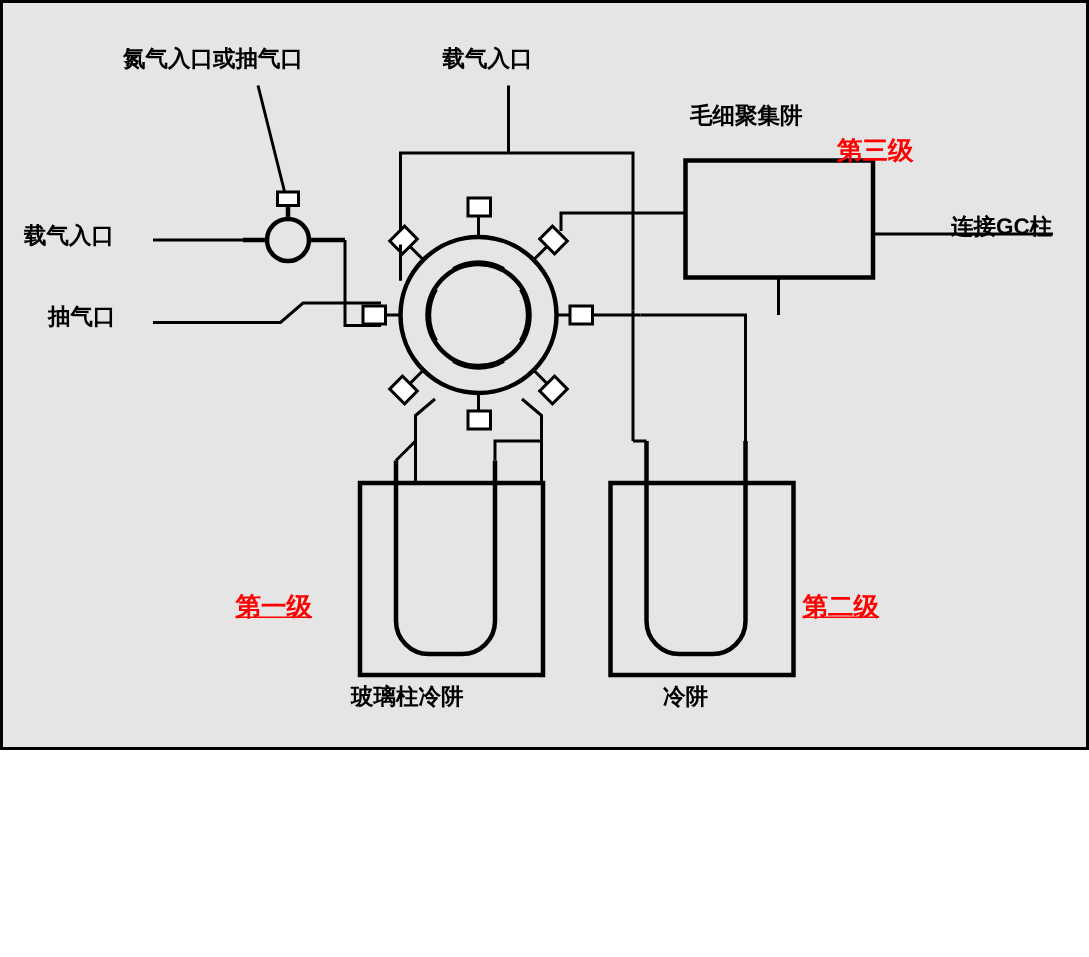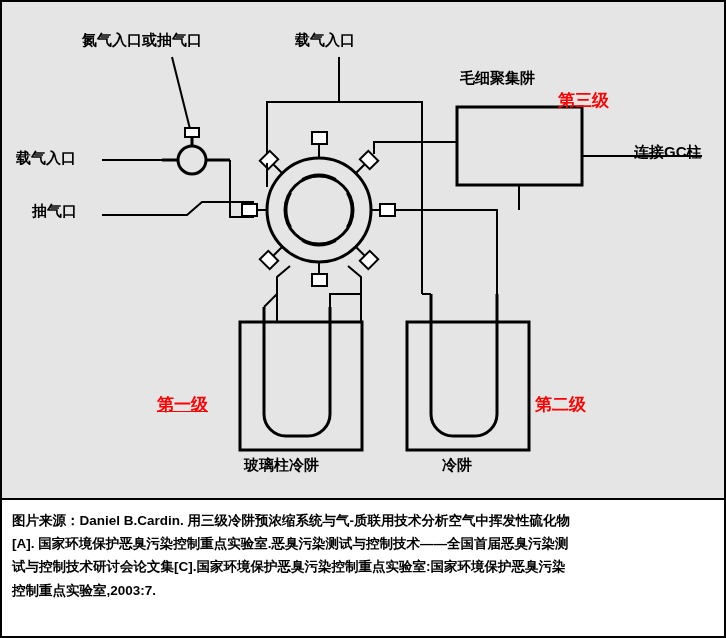--- a/index.html
+++ b/index.html
@@ -167,28 +167,22 @@
     <div class="lbl" style="left:30px; top:203px;font-family:Liberation Mono, monospace;">抽气口</div>
 
     <div class="lbl" style="left:458px; top:68px;">毛细聚集阱</div>
 
     <div class="lbl red" style="left:556px; top:66px;margin-top:24px;">第三级</div>
 
     <div class="lbl" style="left:632px; top:142px;">连接GC柱</div>
 
     <div class="lbl red" style="left:155px; top:394px;text-decoration:underline;">第一级</div>
 
-    <div class="lbl red" style="left:533px; top:394px;">第二级</div>
+    <div class="lbl red" style="left:533px; top:394px;text-decoration:underline;">第二级</div>
 
-    <div class="lbl" style="left:242px; top:455px;">玻璃柱冷阱</div>
+    <div class="lbl" style="left:232px; top:455px;">玻璃柱冷阱</div>
 
     <div class="lbl" style="left:440px; top:455px;">冷阱</div>
 
   </div>
 
-  <div id="caption">
-    <div>图片来源：Daniel B.Cardin. 用三级冷阱预浓缩系统与气-质联用技术分析空气中挥发性硫化物</div>
-    <div>[A]. 国家环境保护恶臭污染控制重点实验室.恶臭污染测试与控制技术——全国首届恶臭污染测</div>
-    <div>试与控制技术研讨会论文集[C].国家环境保护恶臭污染控制重点实验室:国家环境保护恶臭污染</div>
-    <div>控制重点实验室,2003:7.</div>
-  </div>
 
 </div>
 
 </body></html>

